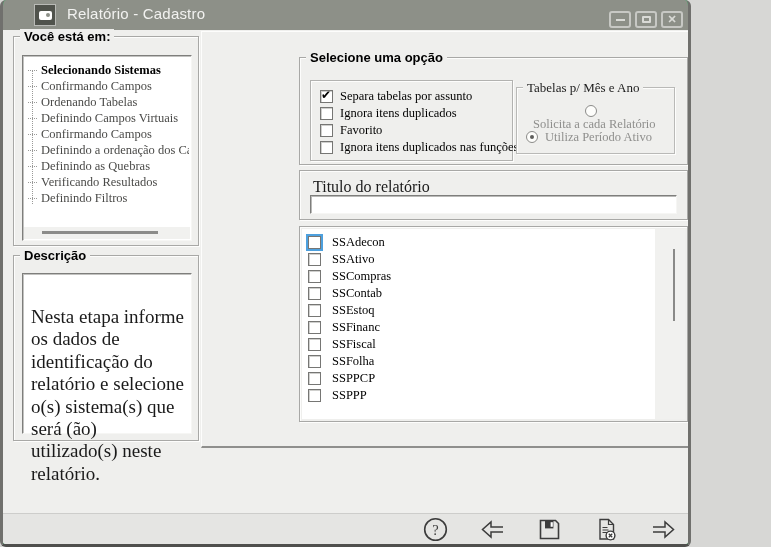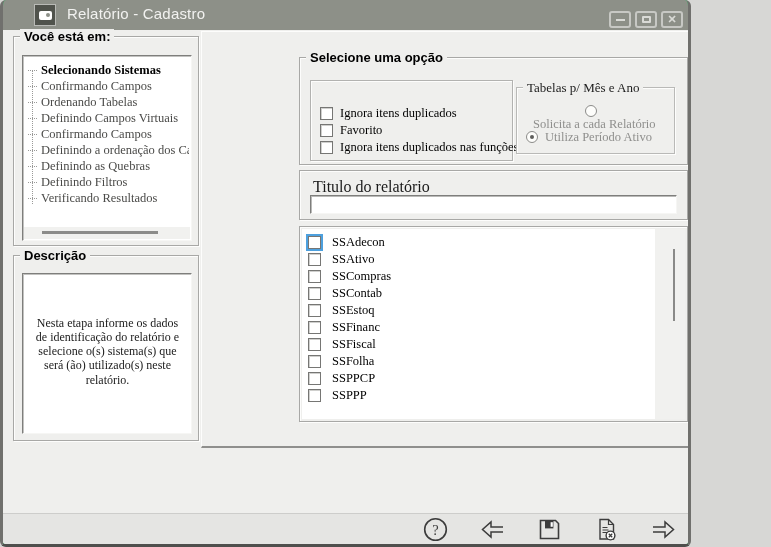--- a/index.html
+++ b/index.html
@@ -43,22 +43,22 @@
   .tree-item { height:16px; line-height:16px; font-family:"Liberation Serif", serif; font-size:12.5px;
     color:#4a4a48; white-space:nowrap; overflow:hidden; cursor:default; }
   .tree-item::before { content:""; display:inline-block; width:9px; border-top:1px dotted #9a9a98;
     margin:0 4px 3px 1px; }
   .tree-item.active { font-weight:bold; color:#000; }
   .hscroll-track { position:absolute; left:1px; right:1px; bottom:1px; height:12px; background:#f1f1ef; }
   .hscroll-thumb { position:absolute; left:18px; top:4px; width:116px; height:3px; background:#8c8c8a; }
 
   .group-desc { left:10px; top:225px; width:186px; height:186px; }
   .desc-box { position:absolute; left:8px; top:17px; width:170px; height:161px; }
-  .desc-text { padding:42px 7px 0 8px; font-family:"Liberation Serif", serif; font-size:12px;
-    line-height:1.18; color:#1a1a1a;text-align:center; }
+  .desc-text { padding:32px 7px 0 8px; font-family:"Liberation Serif", serif; font-size:19px;
+    line-height:1.18; color:#1a1a1a; }
 
   
   .main-panel { position:absolute; left:198px; top:1px; width:570px; height:417px; background:#efefed;
     border-left:1px solid #fdfdfc; border-top:1px solid #fdfdfc; border-bottom:2px solid #8f8f8d; }
 
   .group-options { left:97px; top:25px; width:389px; height:108px; }
   .inset-checks { position:absolute; left:10px; top:22px; width:203px; height:81px;
     border:1px solid #b2b2b0; box-shadow:1px 1px 0 #fdfdfc, inset 1px 1px 0 #fdfdfc; }
   .check-row { position:absolute; left:9px; height:15px; display:flex; align-items:center; }
   .check-row .lbl { margin-left:7px; font-family:"Liberation Serif", serif; font-size:12.5px; color:#000; white-space:nowrap; }
@@ -129,42 +129,46 @@
       <div class="gb-caption">Você está em:</div>
       <div class="steps-list sunken">
         <div class="tree">
           <div class="tree-item active"><span>Selecionando Sistemas</span></div>
           <div class="tree-item"><span>Confirmando Campos</span></div>
           <div class="tree-item"><span>Ordenando Tabelas</span></div>
           <div class="tree-item"><span>Definindo Campos Virtuais</span></div>
           <div class="tree-item"><span>Confirmando Campos</span></div>
           <div class="tree-item"><span>Definindo a ordenação dos Can</span></div>
           <div class="tree-item"><span>Definindo as Quebras</span></div>
+          <div class="tree-item"><span>Verificando Resultados</span></div>
           <div class="tree-item"><span>Definindo Filtros</span></div>
-          <div class="tree-item"><span>Verificando Resultados</span></div>
         </div>
         <div class="hscroll-track">
           <div class="hscroll-thumb"></div>
         </div>
       </div>
     </div>
 
     <div class="groupbox group-desc">
       <div class="gb-caption">Descrição</div>
       <div class="desc-box sunken">
         <div class="desc-text">Nesta etapa informe os dados de identificação do relatório e selecione o(s) sistema(s) que será (ão) utilizado(s) neste relatório.</div>
       </div>
     </div>
 
     <div class="main-panel">
 
       <div class="groupbox group-options">
         <div class="gb-caption">Selecione uma opção</div>
 
         <div class="inset-checks">
+          <div class="check-row" style="top:8px;">
+            <span class="cb checked"></span>
+            <span class="lbl">Separa tabelas por assunto</span>
+          </div>
           <div class="check-row" style="top:25px;">
             <span class="cb"></span>
             <span class="lbl">Ignora itens duplicados</span>
           </div>
           <div class="check-row" style="top:42px;">
             <span class="cb"></span>
             <span class="lbl">Favorito</span>
           </div>
           <div class="check-row" style="top:59px;">
             <span class="cb"></span>

